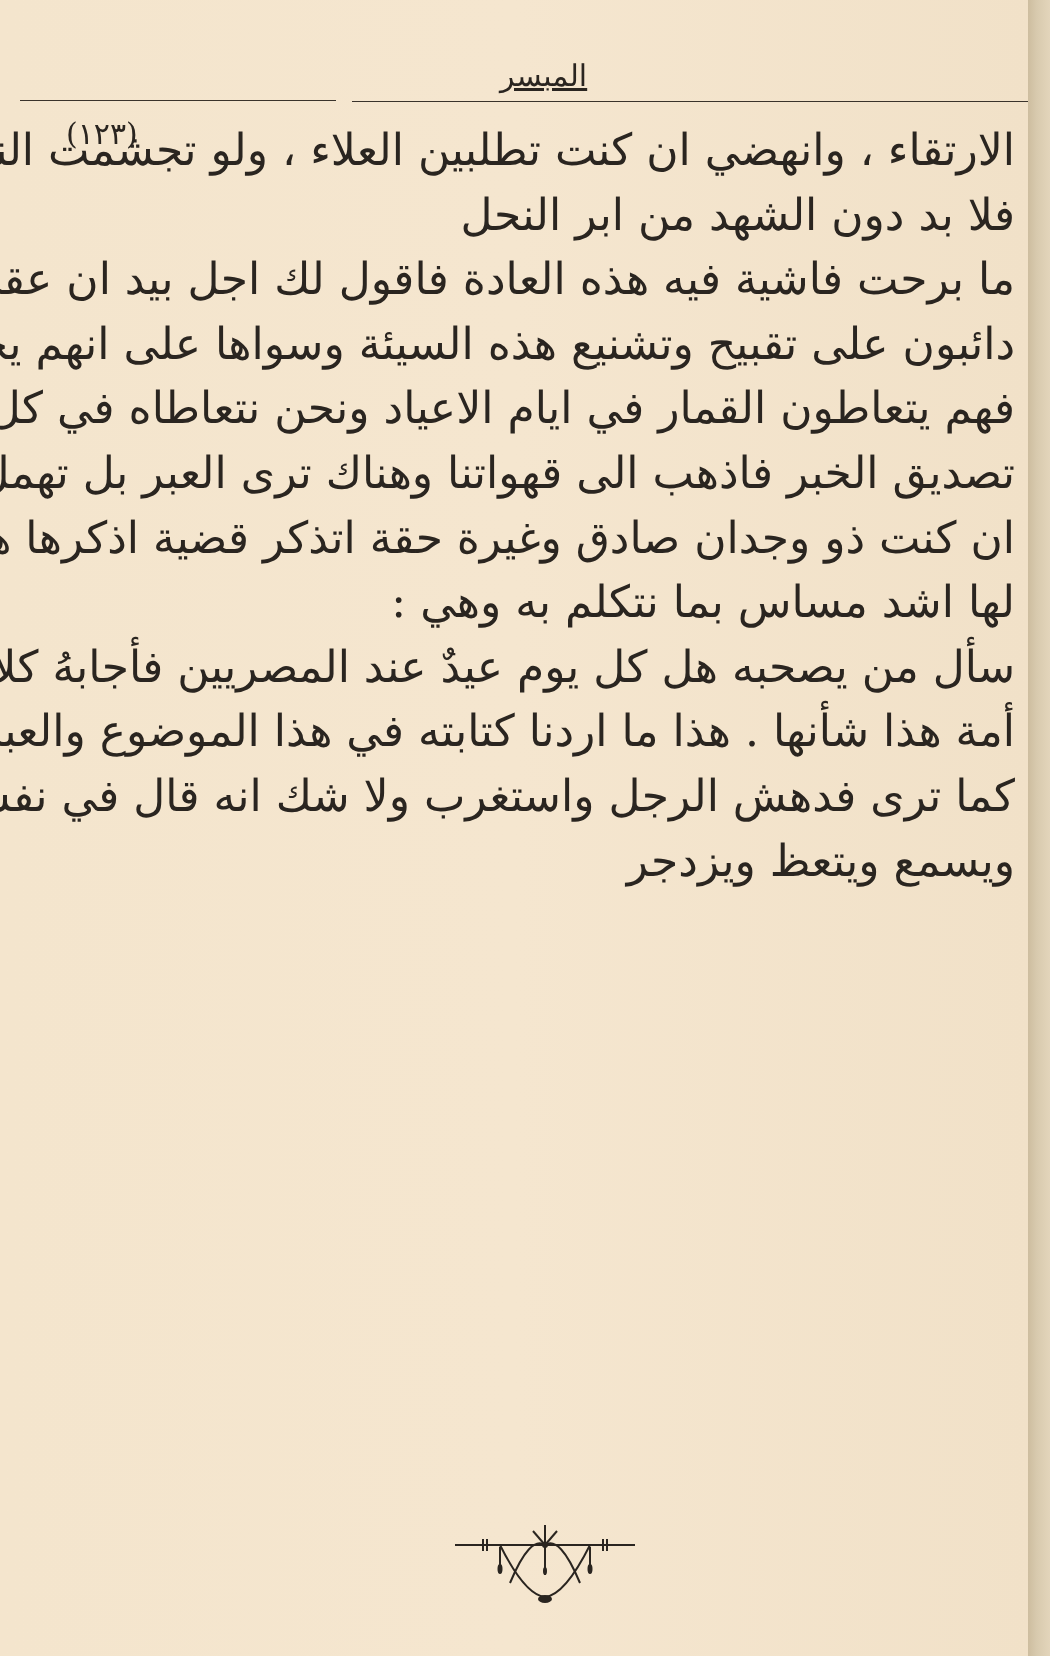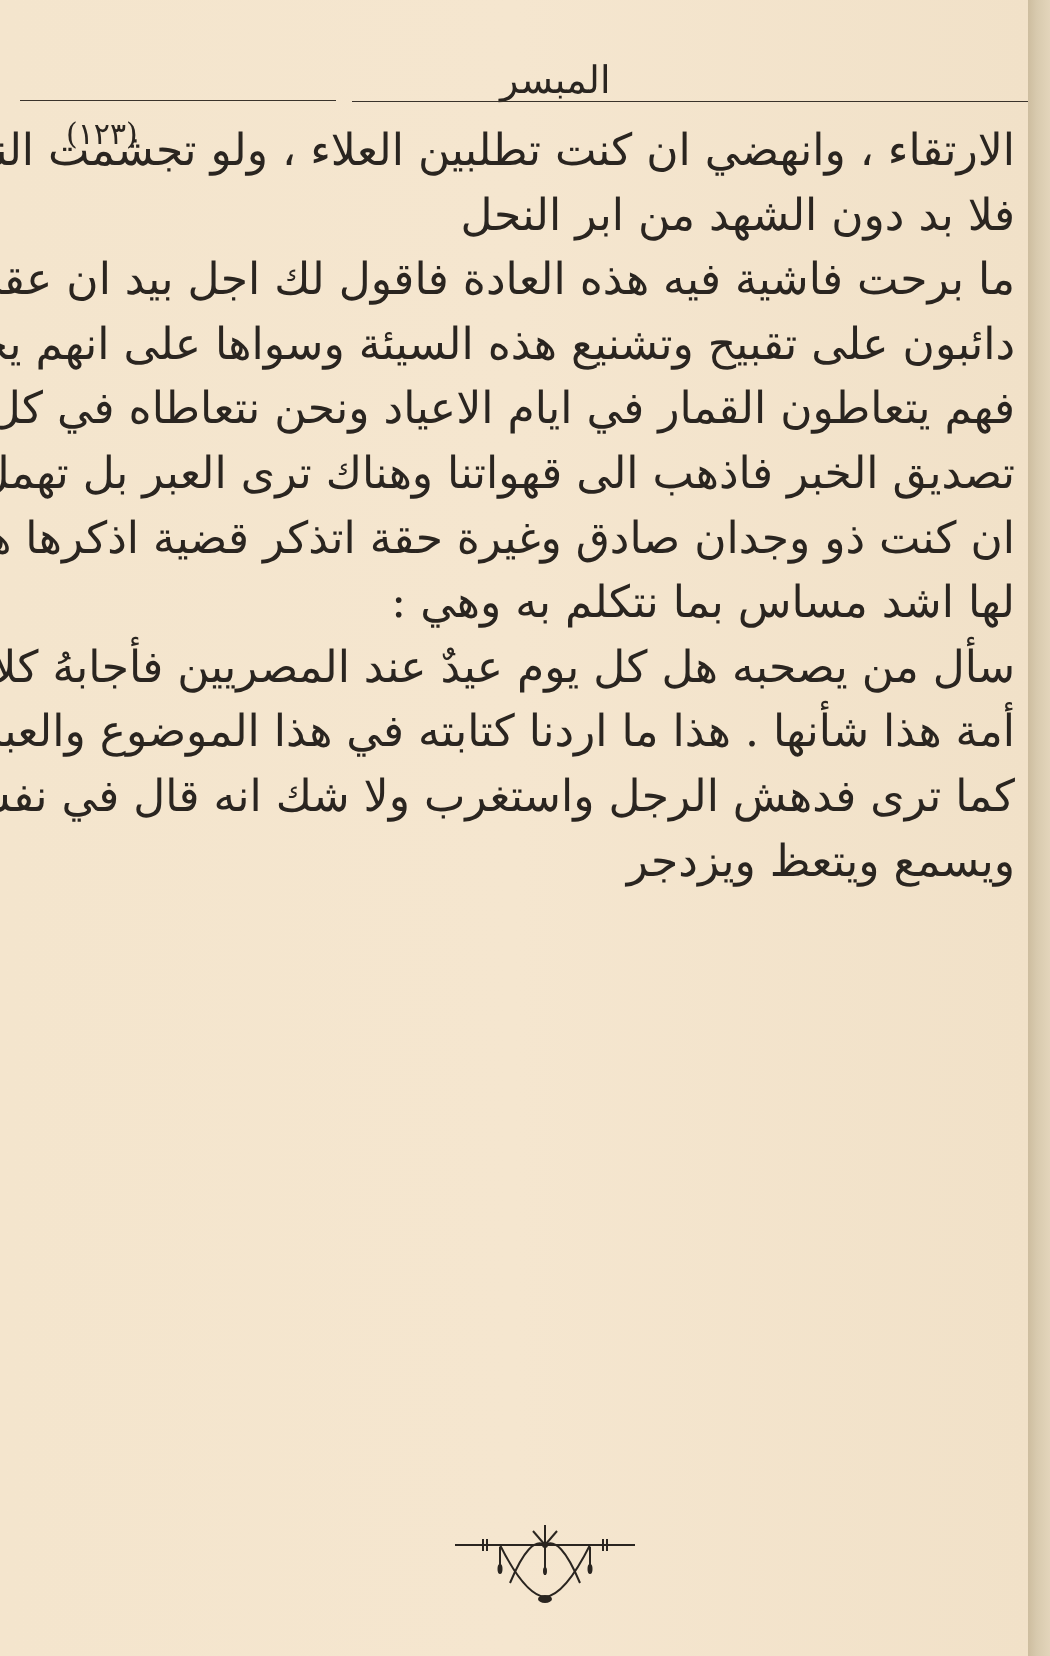--- a/index.html
+++ b/index.html
@@ -20,21 +20,21 @@
     }
     .header {
       position: absolute; left: 0; top: 58px; width: 1030px; height: 50px;
     }
     .page-number {
       position: absolute; left: 66px; top: 11px;
       font-size: 30px; direction: rtl; letter-spacing: 1px; margin-top: 47px;
     }
     .running-title {
       position: absolute; left: 500px; top: 0px;
-      font-size: 38px; direction: rtl;
+      font-size: 30px; direction: rtl; text-decoration: underline;
     }
     .rule-left {
       position: absolute; left: 20px; top: 100px; width: 316px; height: 0;
       border-top: 1.6px solid #3a332b;
     }
     .rule-right {
       position: absolute; left: 352px; top: 101px; width: 676px; height: 0;
       border-top: 1.6px solid #3a332b;
     }
     .body-text {

